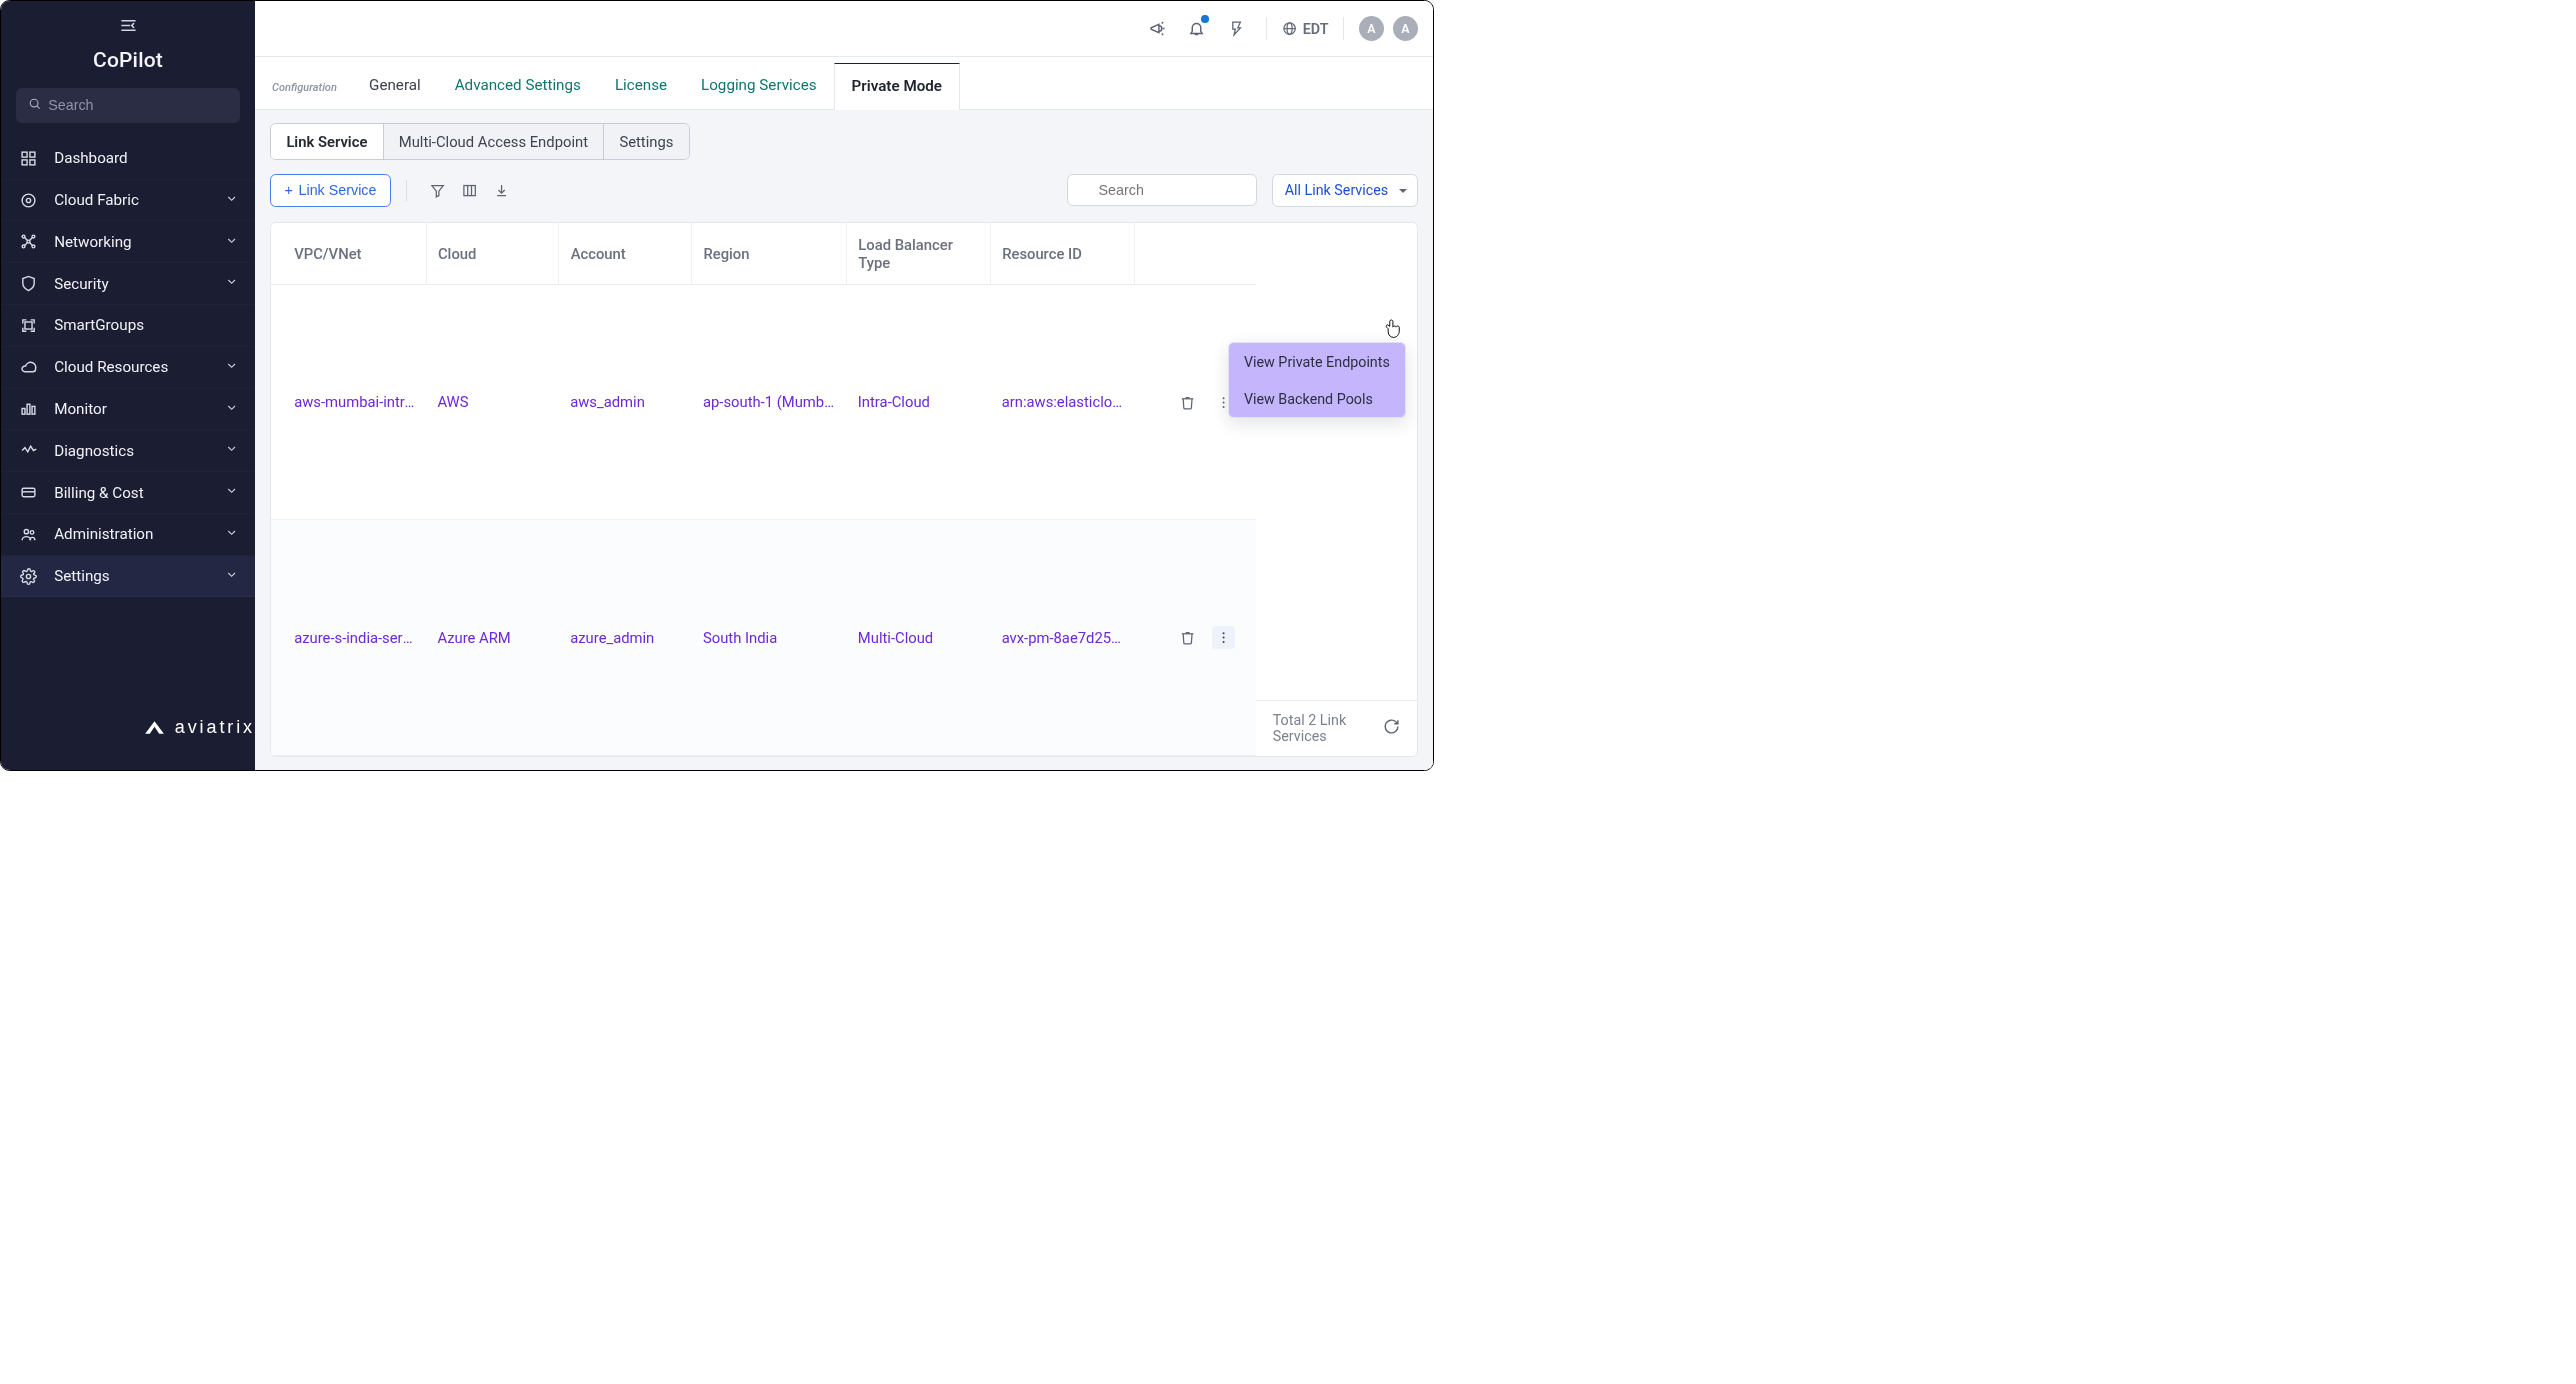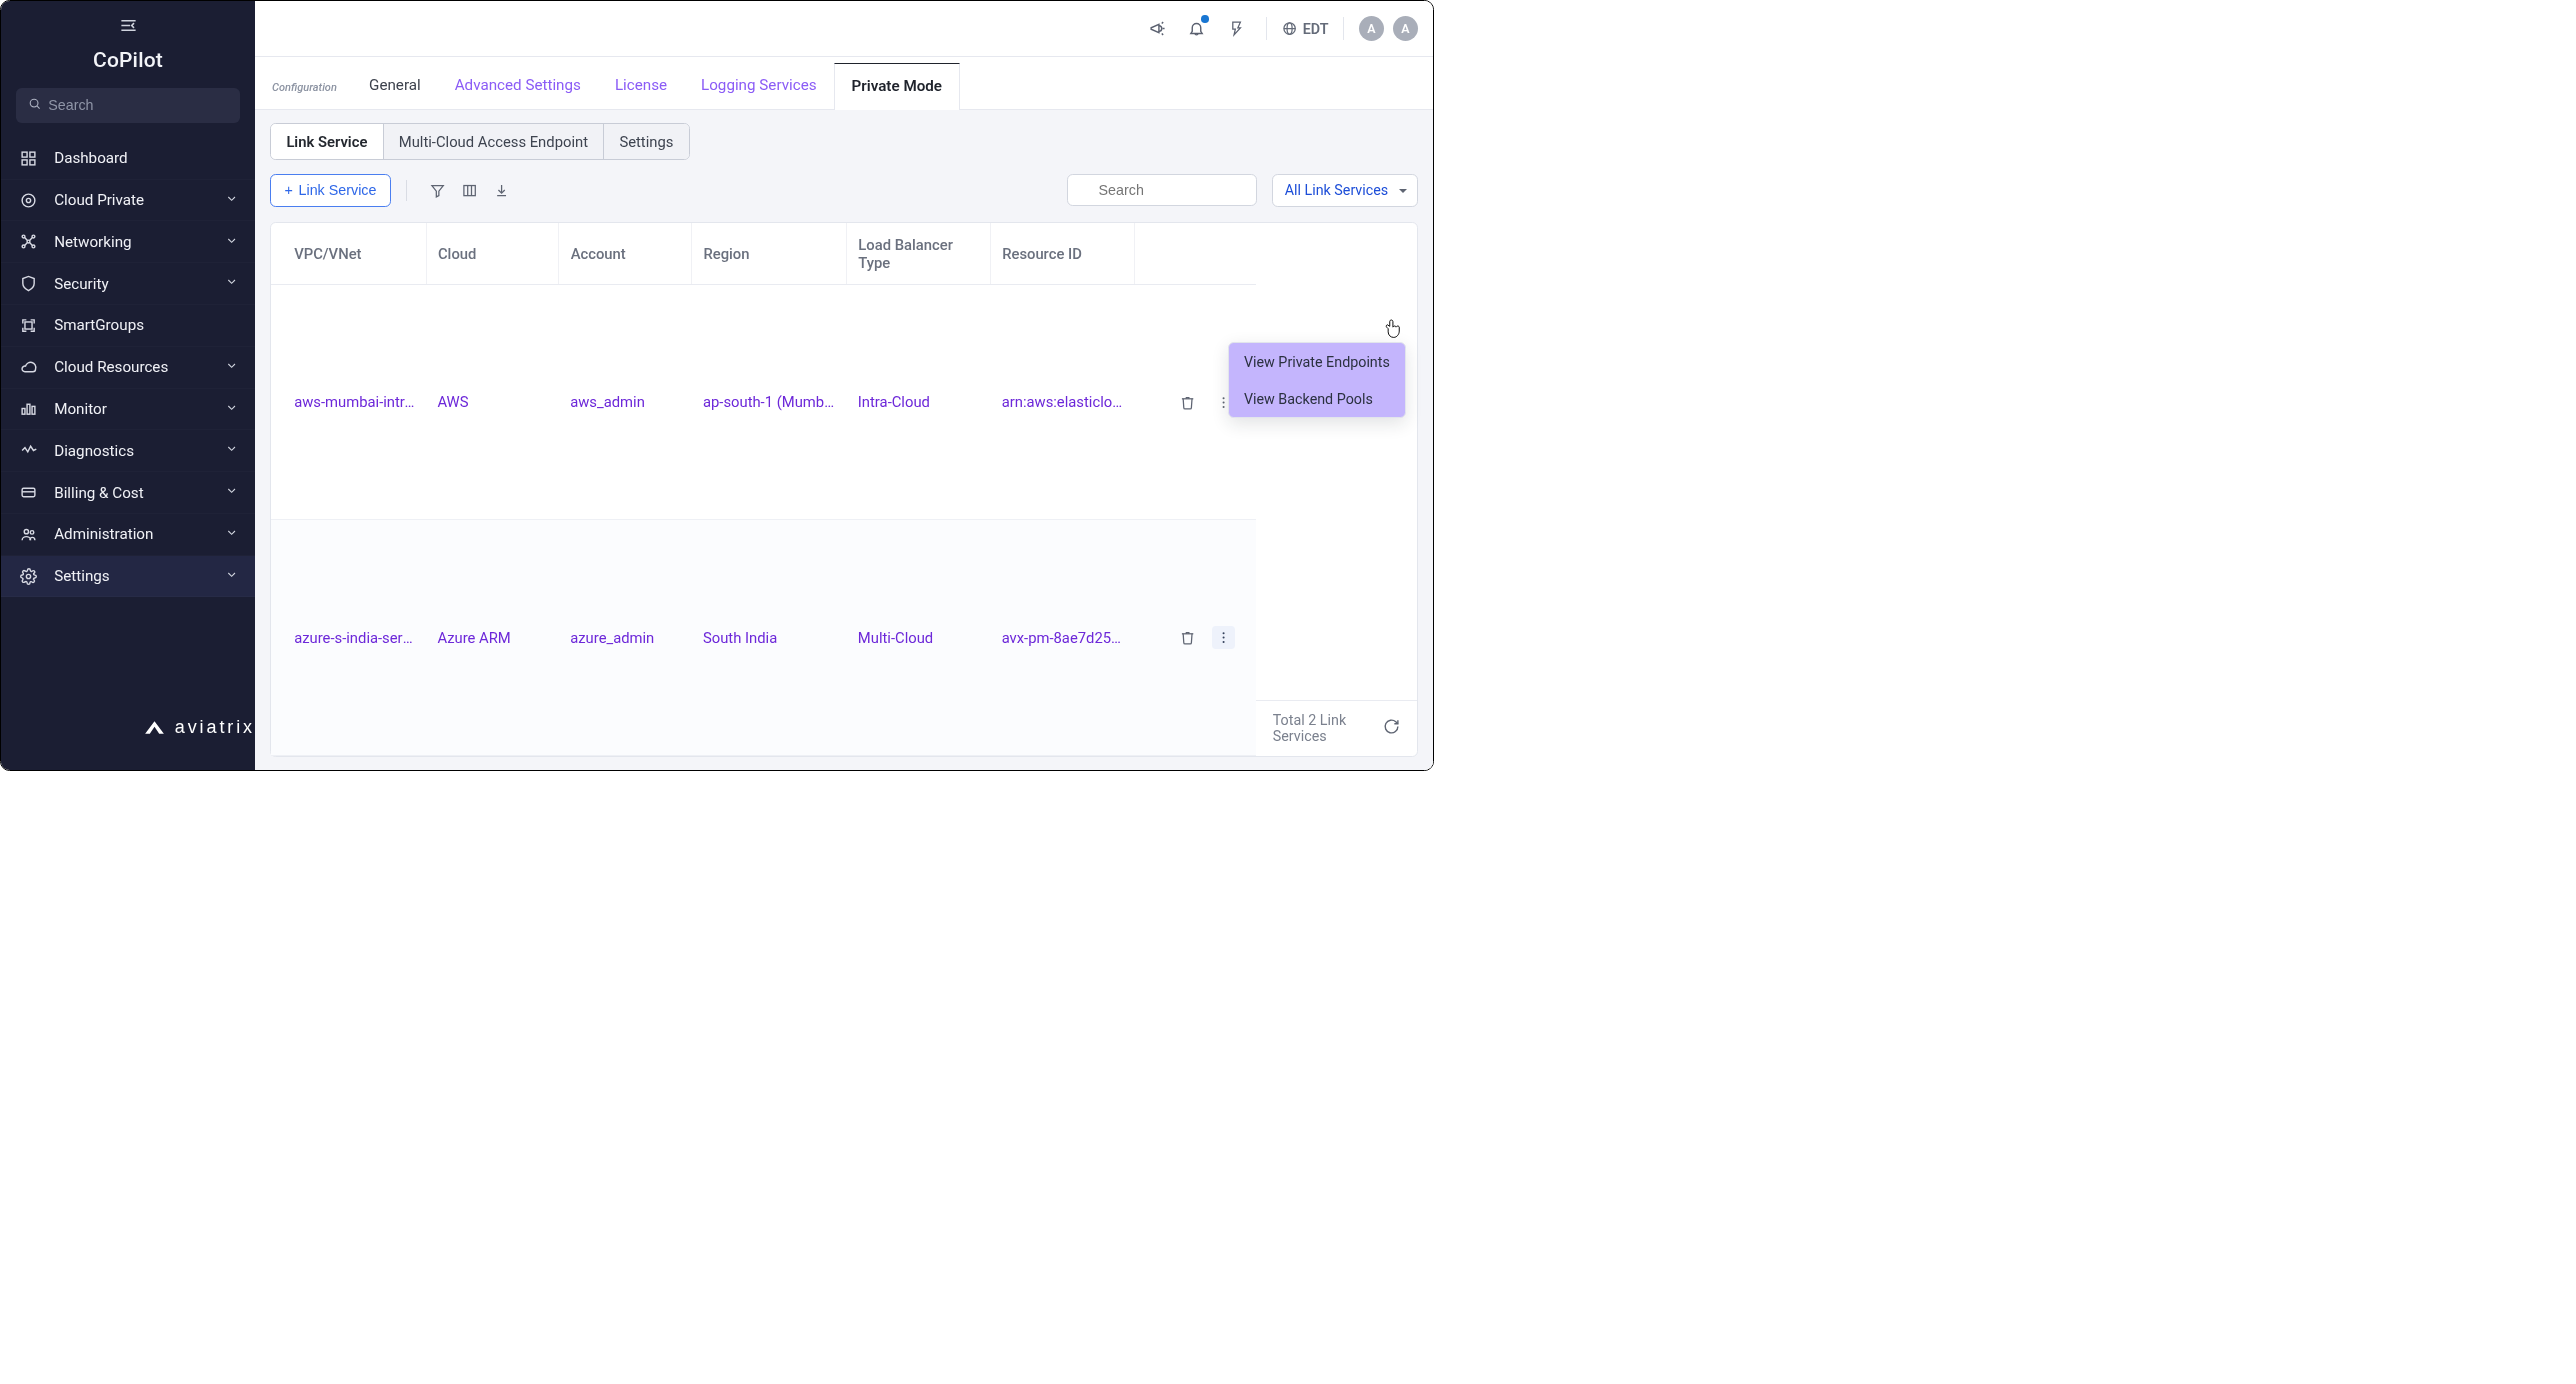--- a/index.html
+++ b/index.html
@@ -138,21 +138,21 @@
   .tabs {
     display:flex; align-items:flex-end; border-bottom:1px solid #e6e8ef; padding:0 15.2px; height:53px;
     gap: 0;
   }
   .crumb {
     color:#8d94a3; font-style: italic; font-weight:500; font-size:11px; padding: 0 15.2px 15.2px 1.9px; text-align: center;
   }
   .tab {
     padding: 15.2px 17px; font-size:15.2px; color:#3d424d; cursor:pointer;
   }
-  .tab.inactive { color:#8b5cf6; }
+  .tab.inactive { color:#0f766e; }
   .tab.active {
     color:#1f232c; font-weight:600;
     border-top:1.9px solid #1f232c;
     border-left:1px solid #e6e8ef;
     border-right:1px solid #e6e8ef;
     background:#fff;
     margin-bottom:-1px;
     padding-top:13.3px;
   }
   .content {
@@ -271,21 +271,21 @@
           </span>
         <span>Dashboard</span>
       </div>
       <div class="nav-item">
         <span class="nav-icon">
             <svg width="17" height="17" viewBox="0 0 24 24" fill="none" stroke="currentColor" stroke-width="2">
               <circle cx="12" cy="12" r="3"></circle>
               <circle cx="12" cy="12" r="9"></circle>
             </svg>
           </span>
-        <span>Cloud Private</span>
+        <span>Cloud Fabric</span>
         <span class="chev"><svg width="13.3" height="13.3" viewBox="0 0 24 24" fill="none" stroke="currentColor" stroke-width="2">
               <polyline points="6 9 12 15 18 9"></polyline>
             </svg></span>
       </div>
       <div class="nav-item">
         <span class="nav-icon">
             <svg width="17" height="17" viewBox="0 0 24 24" fill="none" stroke="currentColor" stroke-width="2">
               <circle cx="5" cy="5" r="2"></circle>
               <circle cx="19" cy="5" r="2"></circle>
               <circle cx="5" cy="19" r="2"></circle>

